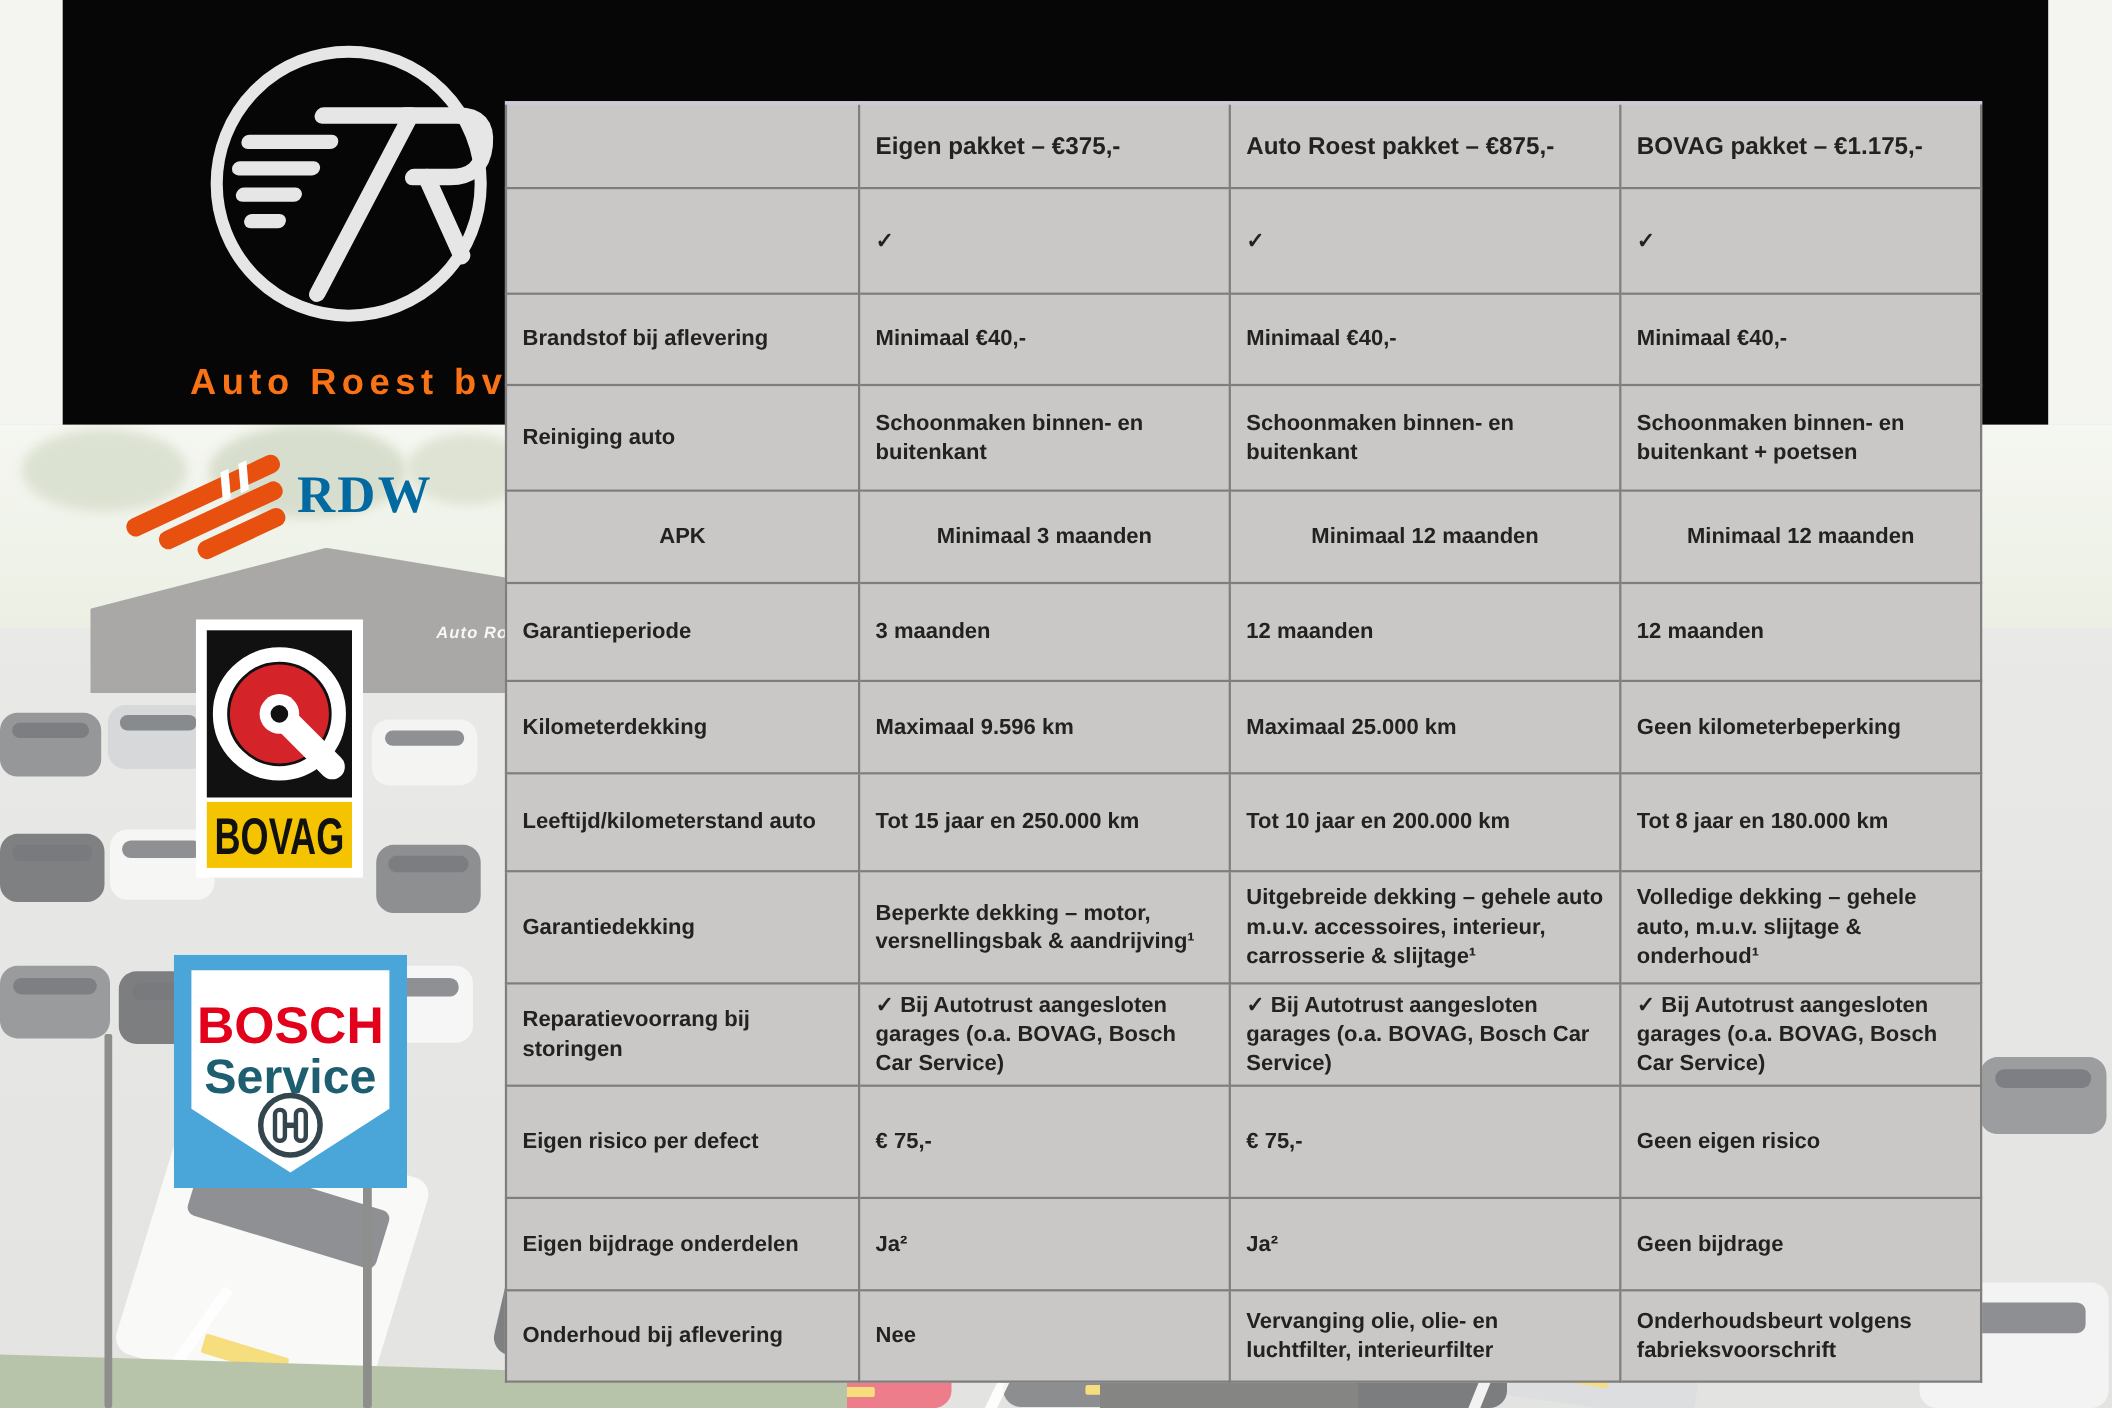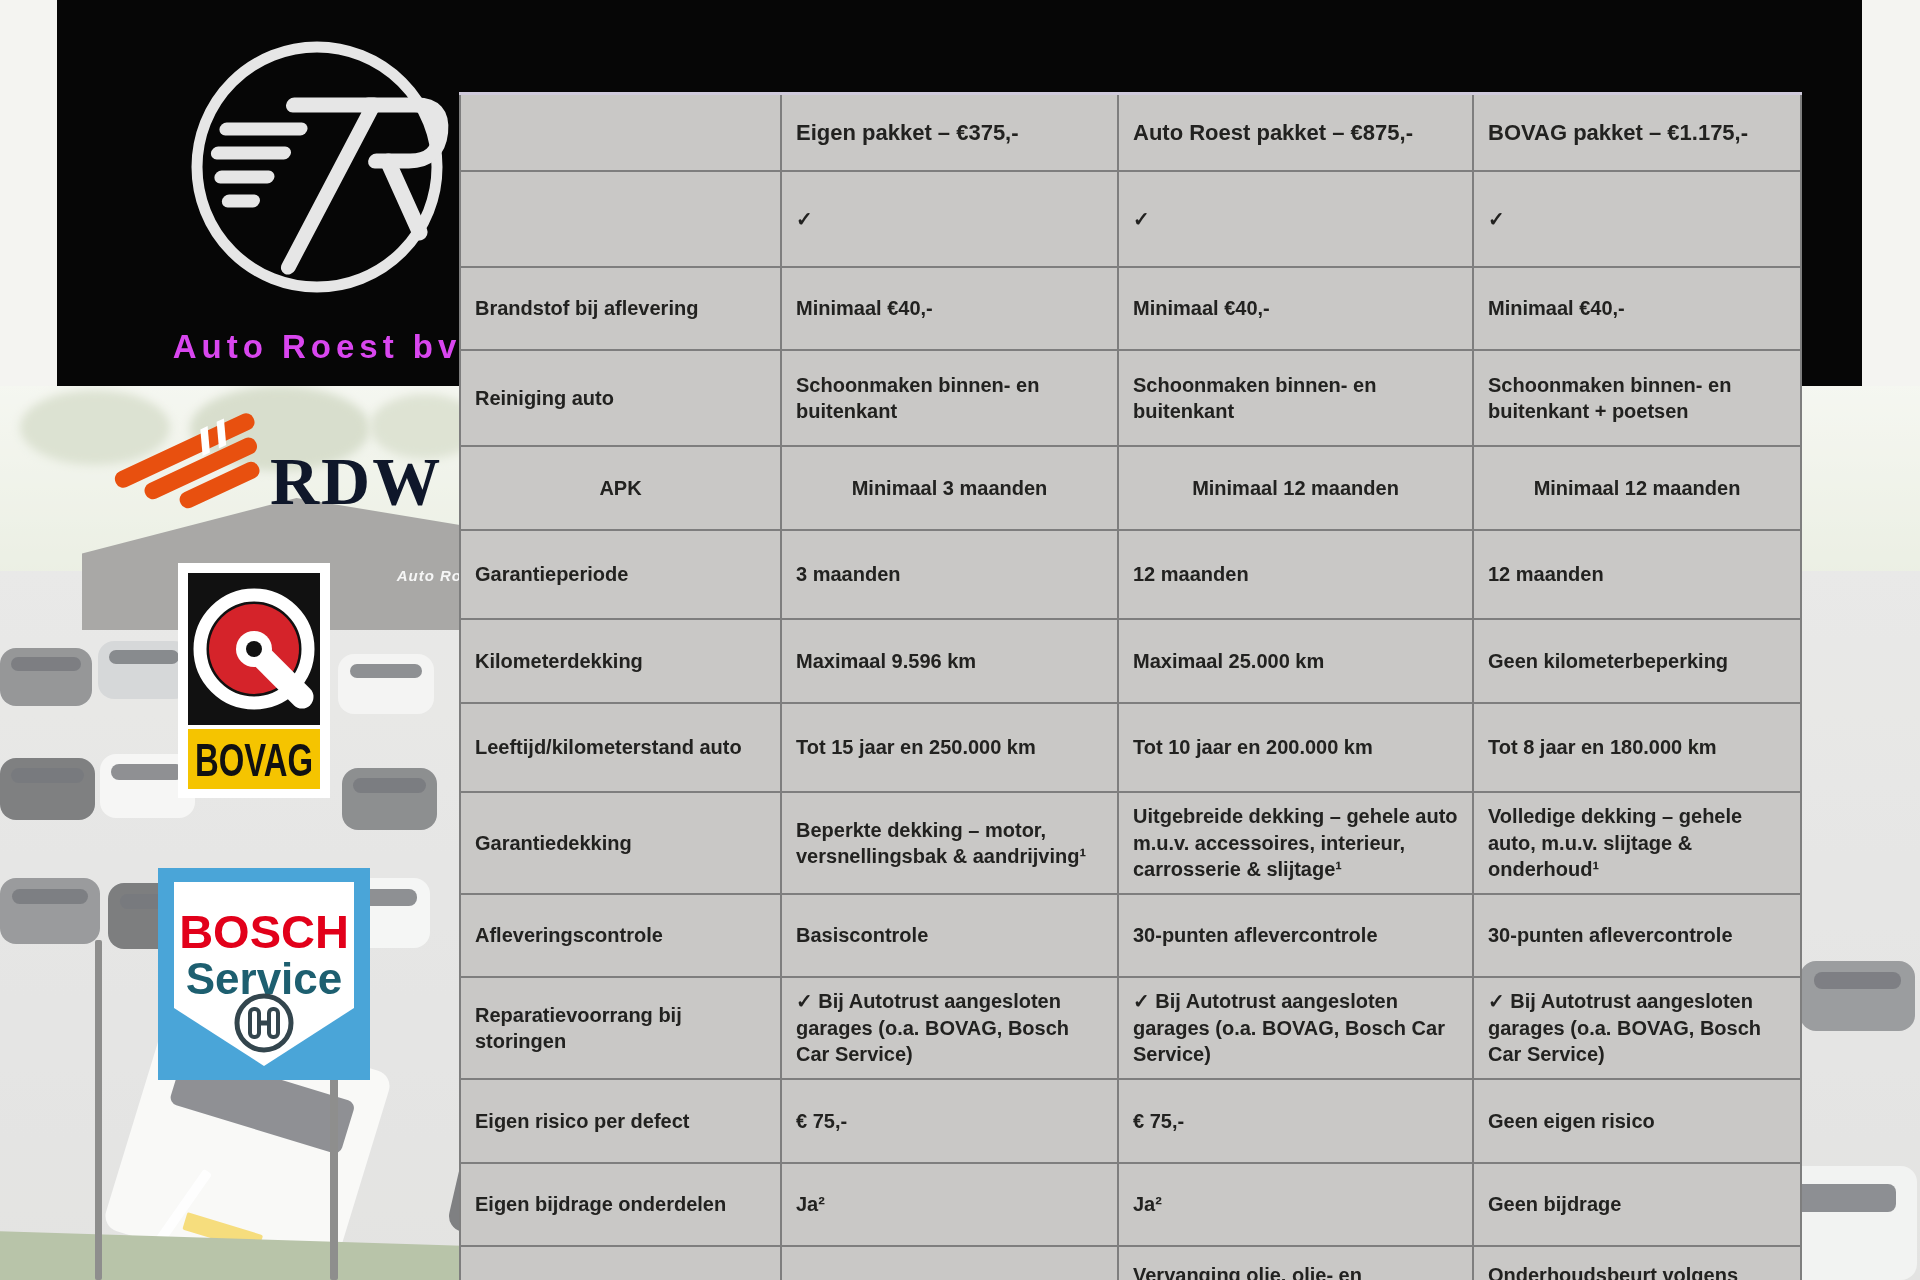--- a/index.html
+++ b/index.html
@@ -29,25 +29,25 @@
   .car.plate::after{content:'';position:absolute;bottom:9%;left:50%;transform:translateX(-50%);
                width:34%;height:8%;background:#f0c420;border-radius:2px;}
   .structure{position:absolute;background:#2e2e2c;
              clip-path:polygon(0 32%,68% 0,100% 18%,100% 100%,0 100%);}
   .wash{position:absolute;left:0;top:386px;width:1920px;height:894px;
         background:rgba(255,255,255,.42);}
   
   .black-band{position:absolute;left:57px;top:0;width:1805px;height:386px;background:#060606;}
   .roest-logo{position:absolute;left:110px;top:12px;width:300px;height:370px;}
   .roest-name{position:absolute;left:0;top:316px;width:300px;text-align:center;
-              color:#d946ef;font-weight:bold;font-size:33px;letter-spacing:5px;}
+              color:#f97316;font-weight:bold;font-size:33px;letter-spacing:5px;}
   
   .rdw{position:absolute;left:108px;top:406px;width:300px;height:115px;}
-  .rdw-text{position:absolute;left:162px;top:16px;color:#0f172a;
-            font-family:"Liberation Serif",serif;font-weight:600;font-size:68px;letter-spacing:2px;margin-top:20px;}
+  .rdw-text{position:absolute;left:162px;top:16px;color:#0369a1;
+            font-family:"Liberation Serif",serif;font-weight:600;font-size:48px;letter-spacing:2px;}
   .bovag{position:absolute;left:178px;top:563px;}
   .bosch{position:absolute;left:158px;top:868px;}
   
   table.compare{position:absolute;left:459px;top:92px;width:1341px;
         border-collapse:collapse;table-layout:fixed;
         background:#c9c8c6;border:2px solid #8a8a8a;border-top:3px solid #cfcadb;}
   table.compare th,table.compare td{
         border:2px solid #7e7e7e;vertical-align:middle;text-align:left;
         padding:6px 14px;color:#222220;font-weight:bold;
         font-size:20px;line-height:1.32;background:#c9c8c6;}
@@ -236,26 +236,20 @@
         <td>Tot 10 jaar en 200.000 km</td>
         <td>Tot 8 jaar en 180.000 km</td>
       </tr>
       <tr>
         <td>Garantiedekking</td>
         <td>Beperkte dekking – motor, versnellingsbak &amp; aandrijving¹</td>
         <td>Uitgebreide dekking – gehele auto m.u.v. accessoires, interieur, carrosserie &amp; slijtage¹</td>
         <td>Volledige dekking – gehele auto, m.u.v. slijtage &amp; onderhoud¹</td>
       </tr>
       <tr>
-        <td>Afleveringscontrole</td>
-        <td>Basiscontrole</td>
-        <td>30-punten aflevercontrole</td>
-        <td>30-punten aflevercontrole</td>
-      </tr>
-      <tr>
         <td>Reparatievoorrang bij storingen</td>
         <td>✓ Bij Autotrust aangesloten garages (o.a. BOVAG, Bosch Car Service)</td>
         <td>✓ Bij Autotrust aangesloten garages (o.a. BOVAG, Bosch Car Service)</td>
         <td>✓ Bij Autotrust aangesloten garages (o.a. BOVAG, Bosch Car Service)</td>
       </tr>
       <tr>
         <td>Eigen risico per defect</td>
         <td>€ 75,-</td>
         <td>€ 75,-</td>
         <td>Geen eigen risico</td>

